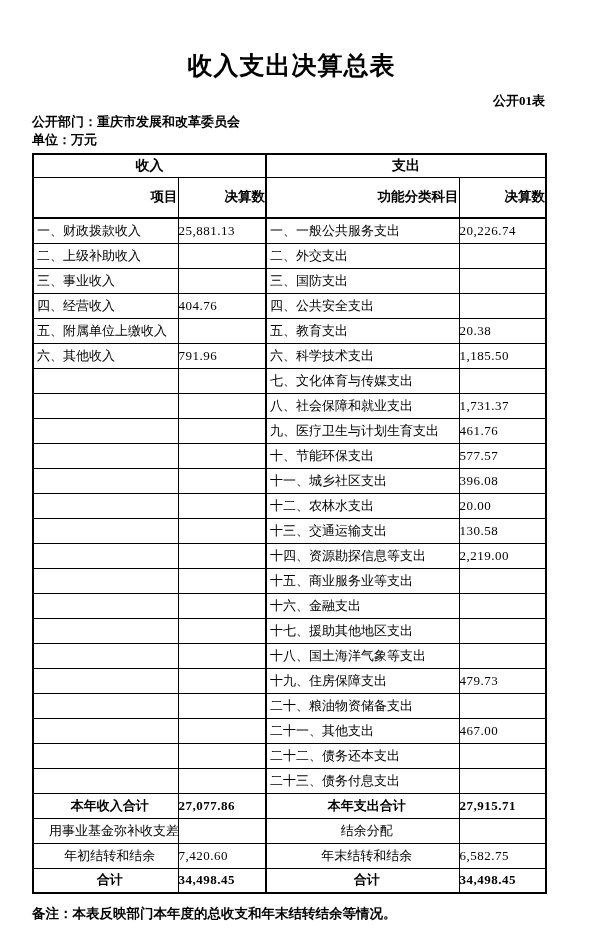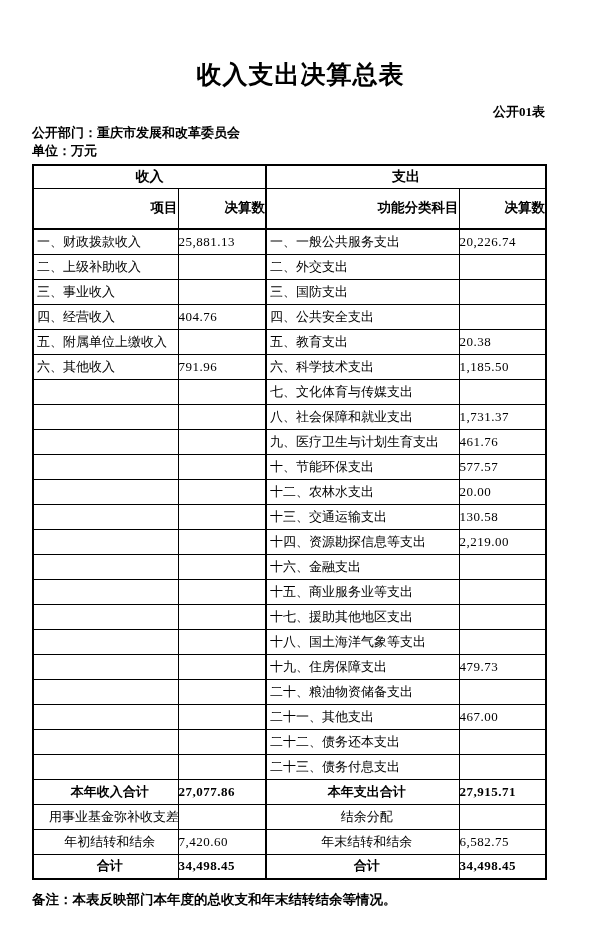--- a/index.html
+++ b/index.html
@@ -8,21 +8,21 @@
     width: 600px;
     height: 929px;
     background: #ffffff;
     color: #000;
     font-family: "Liberation Serif", "DejaVu Serif", serif;
     overflow: hidden;
   }
   .page { padding: 46px 0 0 32px; width: 545px; }
   .title {
     width: 513px;
-    margin: 12px;
+    margin: 3px;
     text-align: center;
     font-size: 25px;
     font-weight: bold;
     letter-spacing: 1px;
     white-space: nowrap;
   }
   .meta-code {
     width: 513px;
     margin-top: 10px;
     text-align: right;
@@ -165,45 +165,51 @@
   </tr>
         <tr>
     <td class="item"></td>
     <td class="value"></td>
     <td class="item mid">十、节能环保支出</td>
     <td class="value">577.57</td>
   </tr>
         <tr>
     <td class="item"></td>
     <td class="value"></td>
+    <td class="item mid">十一、城乡社区支出</td>
+    <td class="value">396.08</td>
+  </tr>
+        <tr>
+    <td class="item"></td>
+    <td class="value"></td>
     <td class="item mid">十二、农林水支出</td>
     <td class="value">20.00</td>
   </tr>
         <tr>
     <td class="item"></td>
     <td class="value"></td>
     <td class="item mid">十三、交通运输支出</td>
     <td class="value">130.58</td>
   </tr>
         <tr>
     <td class="item"></td>
     <td class="value"></td>
     <td class="item mid">十四、资源勘探信息等支出</td>
     <td class="value">2,219.00</td>
   </tr>
         <tr>
     <td class="item"></td>
     <td class="value"></td>
+    <td class="item mid">十五、商业服务业等支出</td>
+    <td class="value"></td>
+  </tr>
+        <tr>
+    <td class="item"></td>
+    <td class="value"></td>
     <td class="item mid">十六、金融支出</td>
-    <td class="value"></td>
-  </tr>
-        <tr>
-    <td class="item"></td>
-    <td class="value"></td>
-    <td class="item mid">十五、商业服务业等支出</td>
     <td class="value"></td>
   </tr>
         <tr>
     <td class="item"></td>
     <td class="value"></td>
     <td class="item mid">十七、援助其他地区支出</td>
     <td class="value"></td>
   </tr>
         <tr>
     <td class="item"></td>

